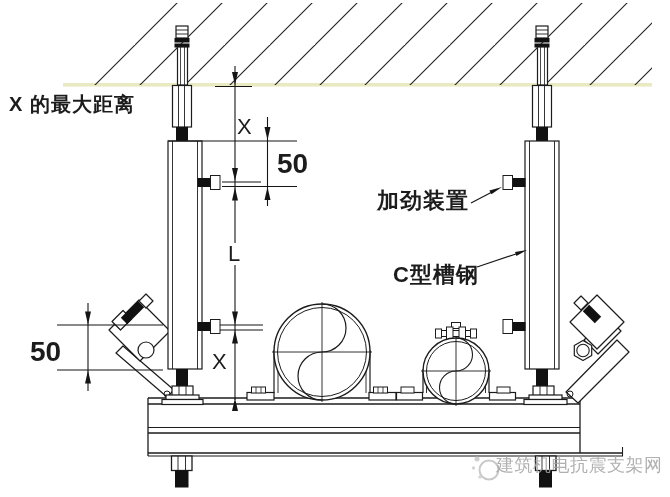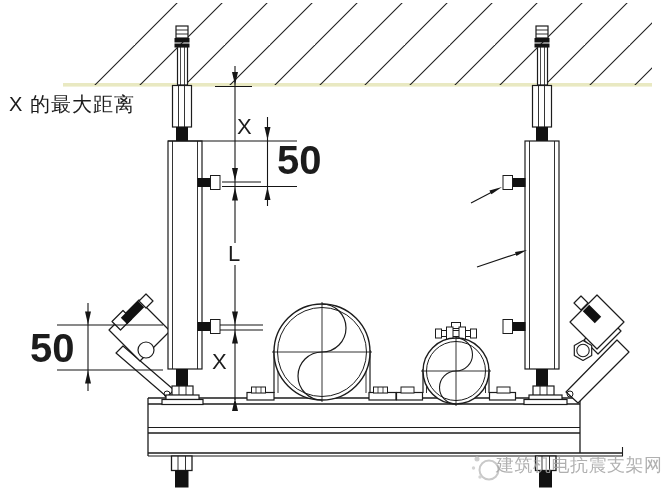--- a/index.html
+++ b/index.html
@@ -5,22 +5,22 @@
   :root{
     --line:#1c1c1c; --ceiling:#e9e9c2; --wm:#a3a3a3; --wmlogo:#c9c9c9; --bg:#ffffff;
   }
   html,body{margin:0;padding:0;}
   #canvas{
     position:relative; width:670px; height:497px; background:var(--bg);
     font-family:"Liberation Sans", sans-serif; overflow:hidden; color:var(--line);
   }
   #drawing{position:absolute; left:0; top:0;}
   .txt{position:absolute; line-height:1; white-space:nowrap; color:var(--line);}
-  .note{font-size:20px; font-weight:normal; letter-spacing:1px;}
-  .dim-big{font-size:40px; font-weight:600;}
+  .note{font-size:20px; font-weight:bold; letter-spacing:1px;}
+  .dim-big{font-size:28px; font-weight:600;margin-top:10px;}
   .dim-sm{font-size:22px;}
   .cnlabel{font-size:22px; font-weight:bold; letter-spacing:1px;}
   .lbg{background:var(--bg); padding:0 2px;}
   .watermark{font-size:18px; font-weight:normal; color:var(--wm); letter-spacing:0.5px; opacity:.85;}
 </style>
 </head>
 <body>
 
 <div id="canvas">
 
@@ -226,15 +226,17 @@
   </svg>
 
   <div class="txt note" style="left:9px;   top:94px;">X 的最大距离</div>
 
   <div class="txt dim-sm" style="left:237px; top:116px;">X</div>
   <div class="txt dim-big" style="left:277px; top:140px;">50</div>
   <div class="txt dim-sm lbg" style="left:226px; top:243px;">L</div>
   <div class="txt dim-sm" style="left:212px; top:351px;">X</div>
   <div class="txt dim-big" style="left:30px;  top:328px;">50</div>
 
+  <div class="txt cnlabel" style="left:377px; top:190px;">加劲装置</div>
+  <div class="txt cnlabel" style="left:393px; top:264px;">C型槽钢</div>
 
   <div class="txt watermark" style="left:496px; top:456px;">建筑机电抗震支架网</div>
 </div>
 
 </body></html>

